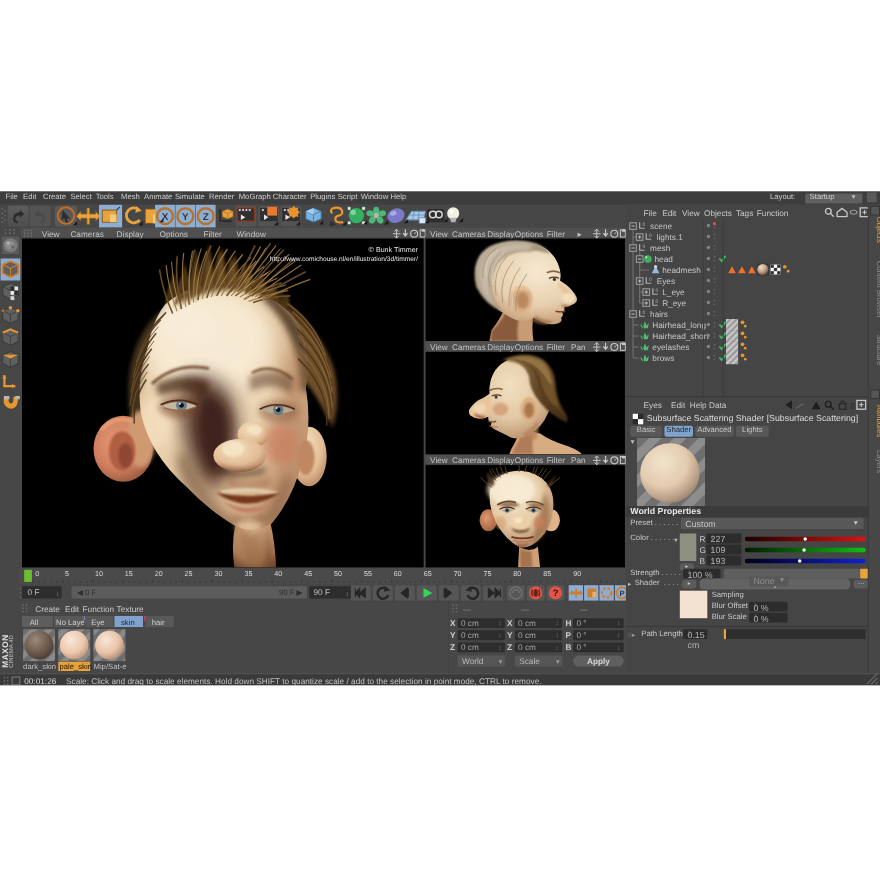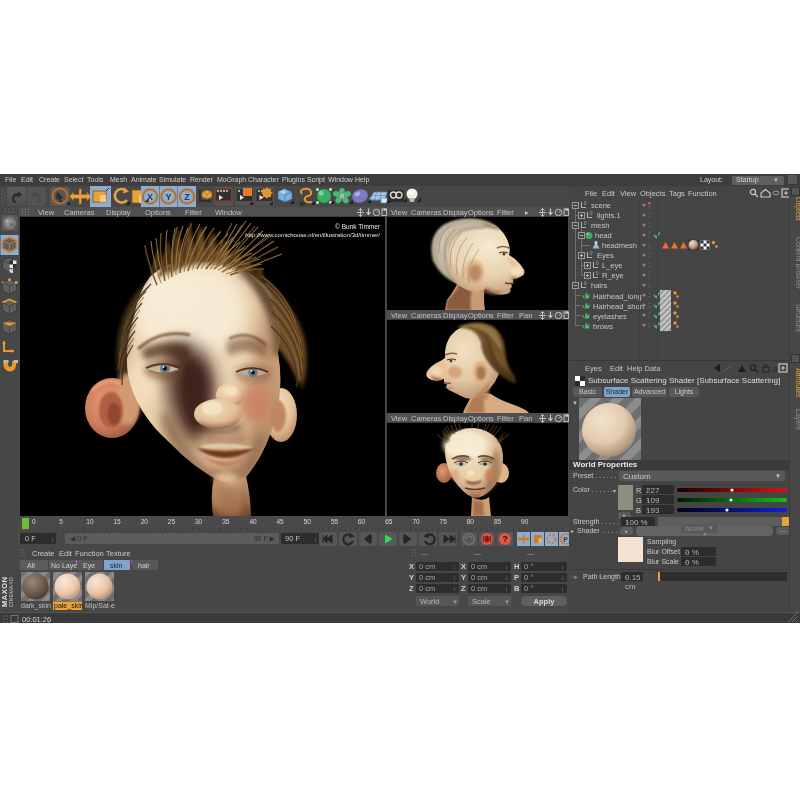--- a/index.html
+++ b/index.html
@@ -1486,20 +1486,21 @@
           <circle cx="2" cy="2" r="0.8"></circle>
           <circle cx="5" cy="2" r="0.8"></circle>
           <circle cx="2" cy="5" r="0.8"></circle>
           <circle cx="5" cy="5" r="0.8"></circle>
           <circle cx="2" cy="8" r="0.8"></circle>
           <circle cx="5" cy="8" r="0.8"></circle>
         </g>
     <rect x="9" y="1.5" width="7" height="7" fill="none" stroke="#777" stroke-width="1"></rect>
   </svg>
   <span style="position:absolute;left:22px;top:2px;color:#d8d8d8">00:01:26</span>
+  <span style="position:absolute;left:60px;top:2px">Scale: Click and drag to scale elements. Hold down SHIFT to quantize scale / add to the selection in point mode, CTRL to remove.</span>
 </div>
 
 <svg class="abs" style="left:786px;top:438px" width="12" height="10" viewBox="0 0 12 10">
 <g stroke="#6e6e6e" stroke-width="1">
         <line x1="2" y1="10" x2="12" y2="0"></line>
         <line x1="6" y1="10" x2="12" y2="4"></line>
         <line x1="10" y1="10" x2="12" y2="8"></line>
       </g>
 </svg>
 </div>

